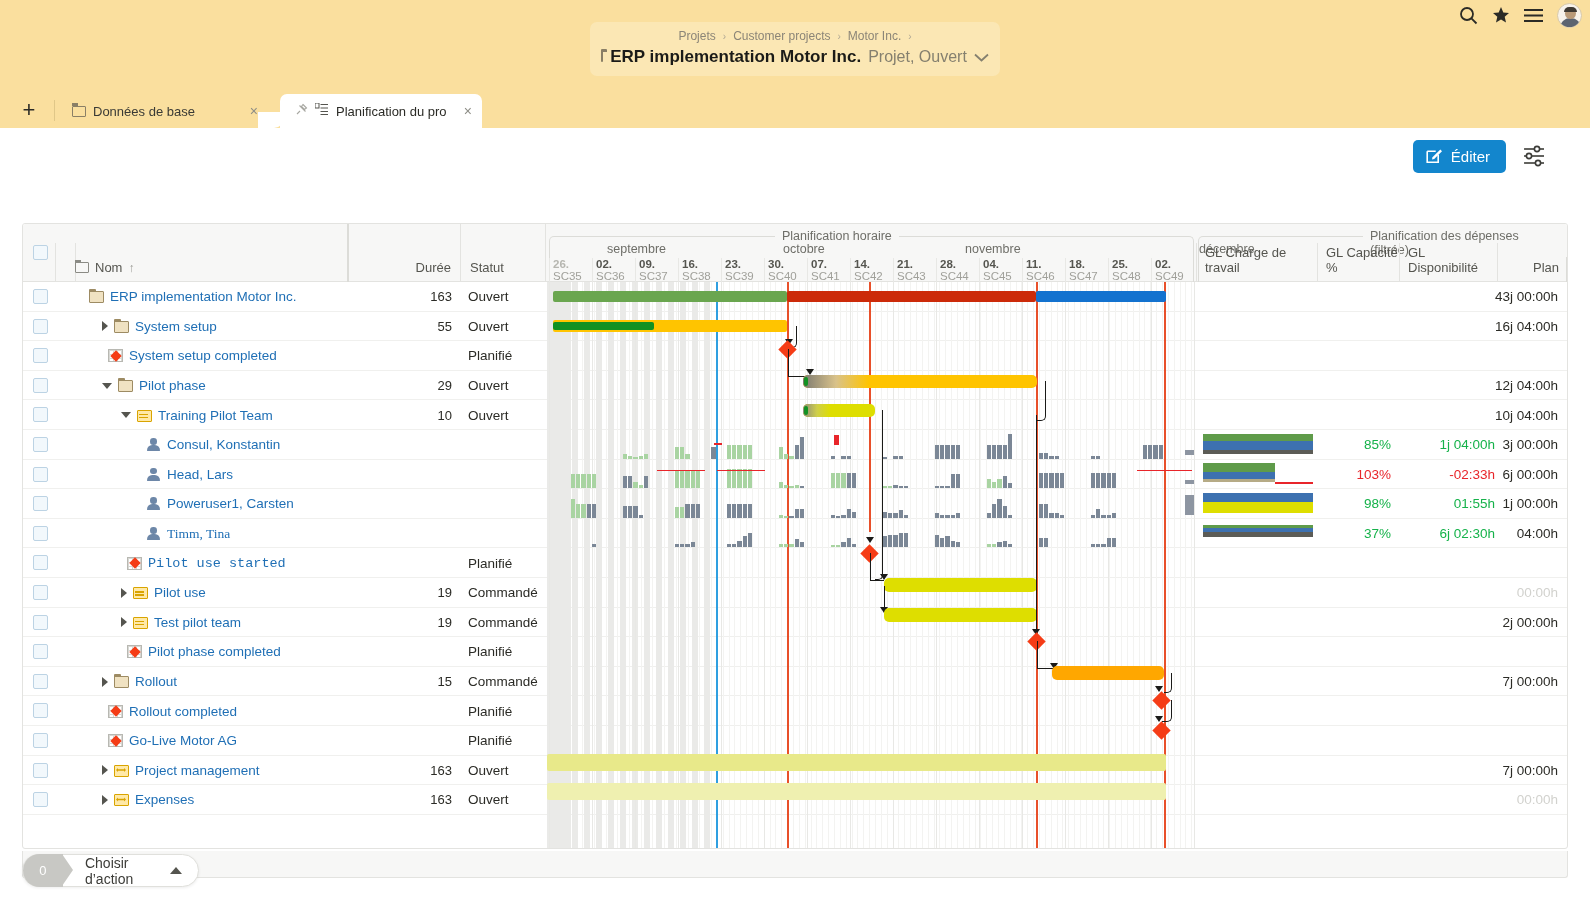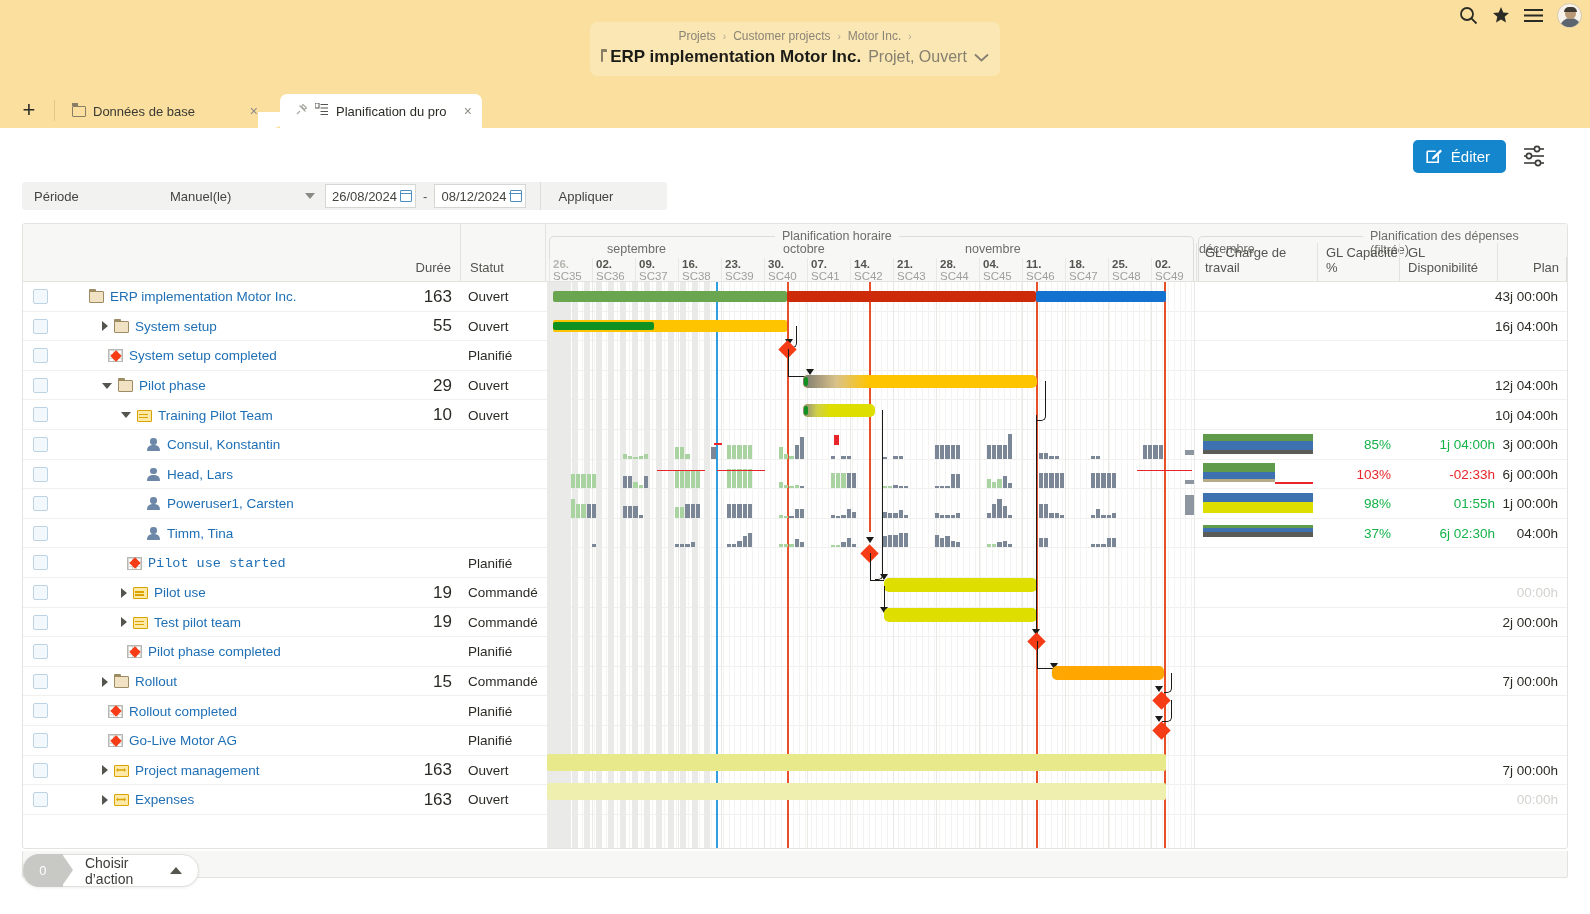--- a/index.html
+++ b/index.html
@@ -195,21 +195,21 @@
     border-bottom:1px solid #f0f0ee;
   }
   .cb {
     position:absolute; left:10px; top:7px; width:15px; height:15px;
     border:1px solid #bcd3e4; background:#f2f8fc; border-radius:2px; cursor:pointer;
   }
   .cell-name {
     position:absolute; top:0; height:29.6px; display:flex; align-items:center; gap:6px;
     font-size:13.5px; color:#1f6fb5; cursor:pointer; white-space:nowrap;
   }
-  .cell-dur { position:absolute; left:328px; top:0; width:101px; height:29.6px; display:flex; align-items:center; justify-content:flex-end; font-size:17px; color:#2b2b26; }
+  .cell-dur { position:absolute; left:328px; top:0; width:101px; height:29.6px; display:flex; align-items:center; justify-content:flex-end; font-size:13px; color:#2b2b26; }
   .cell-stat { position:absolute; left:445px; top:0; height:29.6px; display:flex; align-items:center; font-size:13.5px; color:#2b2b26;text-align:right; }
   .cell-plan { position:absolute; right:9px; top:0; height:29.6px; display:flex; align-items:center; font-size:13.5px; color:#2b2b26; }
   .cell-plan.dim { color:#d2d2ce; }
   .cell-cap { position:absolute; left:1294px; top:0; width:74px; height:29.6px; display:flex;align-items:center;justify-content:flex-end; font-size:13.5px; }
   .cell-disp { position:absolute; left:1368px; top:0; width:104px; height:29.6px; display:flex;align-items:center;justify-content:flex-end; font-size:13.5px; }
   .pos { color:#15b24a; }
   .neg { color:#e8252a; }
 
   .expander { width:0;height:0;cursor:pointer; flex:none; }
   .expander.closed { border-left:6.5px solid #55554f; border-top:5px solid transparent; border-bottom:5px solid transparent; }
@@ -393,41 +393,34 @@
     <svg width="23" height="22" viewBox="0 0 23 22">
       <line x1="1" y1="4" x2="21" y2="4" stroke="#3c3c38" stroke-width="1.6"></line>
       <line x1="1" y1="11" x2="21" y2="11" stroke="#3c3c38" stroke-width="1.6"></line>
       <line x1="1" y1="18" x2="21" y2="18" stroke="#3c3c38" stroke-width="1.6"></line>
       <circle cx="14" cy="4" r="2.6" fill="#fff" stroke="#3c3c38" stroke-width="1.6"></circle>
       <circle cx="6" cy="11" r="2.6" fill="#fff" stroke="#3c3c38" stroke-width="1.6"></circle>
       <circle cx="15" cy="18" r="2.6" fill="#fff" stroke="#3c3c38" stroke-width="1.6"></circle>
     </svg>
   </div>
 
-  <div class="filterbar">
-    <div class="fb-label">Période</div>
-    <div class="fb-select">
-      <span>Manuel(le)</span>
-      <span class="fb-chev"></span>
-    </div>
-    <div class="fb-date">
-      <span>26/08/2024</span>
-      <span class="cal-ico"></span>
-    </div>
-    <span class="fb-dash">-</span>
-    <div class="fb-date">
-      <span>08/12/2024</span>
-      <span class="cal-ico"></span>
-    </div>
-    <div class="fb-apply">Appliquer</div>
-  </div>
 
   <div class="grid">
 
     <div class="hdr">
+      <div class="hdr-left">
+        <div class="hdr-div-left"></div>
+        <div class="hdr-div-left2"></div>
+        <div class="cb" style="top:21px;"></div>
+        <div class="hdr-name">
+          <span class="folder-sm"></span>
+          <span>Nom</span>
+          <span class="sortarrow">↑</span>
+        </div>
+      </div>
       <div class="hdr-dur">
         <span>Durée</span>
       </div>
       <div class="hdr-stat">
         <span>Statut</span>
       </div>
 
       <div class="fs-line" style="left:526px; top:12px; width:645px; height:46px;"></div>
       <div class="fieldset-lab" style="left:752px; top:5px;">Planification horaire</div>
 
@@ -608,21 +601,21 @@
               <span>Poweruser1, Carsten</span>
             </div>
             <div class="cell-dur"></div>
             <div class="cell-stat"></div>
             <div class="cell-cap pos">98%</div>
             <div class="cell-disp pos">01:55h</div>
             <div class="cell-plan">1j 00:00h</div>
           </div>
           <div class="row" style="top: 236.8px;">
             <div class="cb"></div>
-            <div class="cell-name" style="left: 117px;">
+            <div class="cell-name" style="left: 117px; font-family: Liberation Serif, serif;">
               <div style="width: 0px; flex: 0 0 auto;"></div>
               <span class="ic ic-person"></span>
               <span>Timm, Tina</span>
             </div>
             <div class="cell-dur"></div>
             <div class="cell-stat"></div>
             <div class="cell-cap pos">37%</div>
             <div class="cell-disp pos">6j 02:30h</div>
             <div class="cell-plan">04:00h</div>
           </div>

